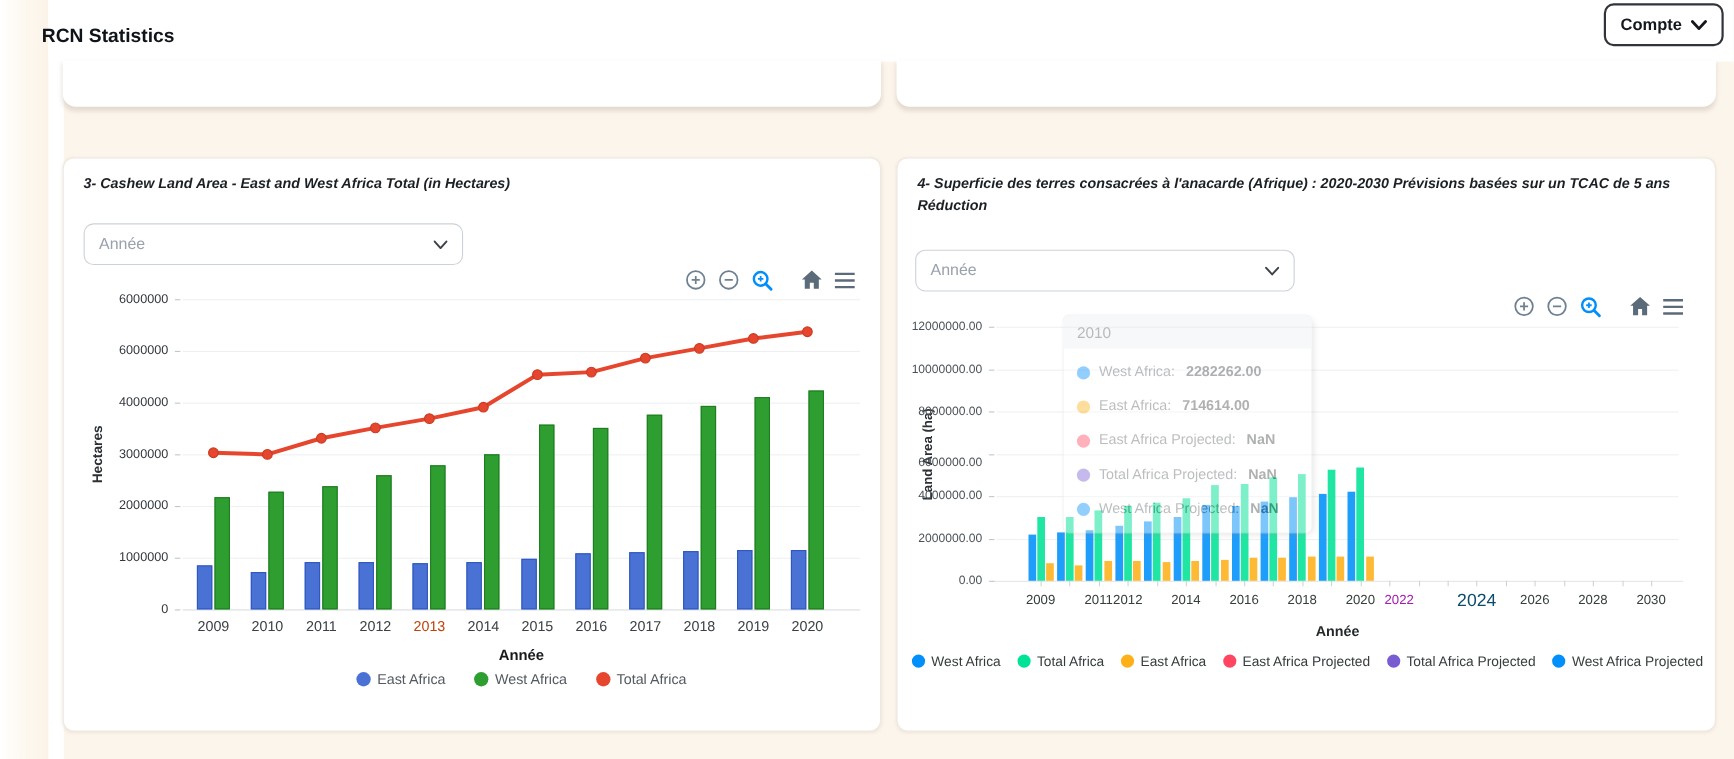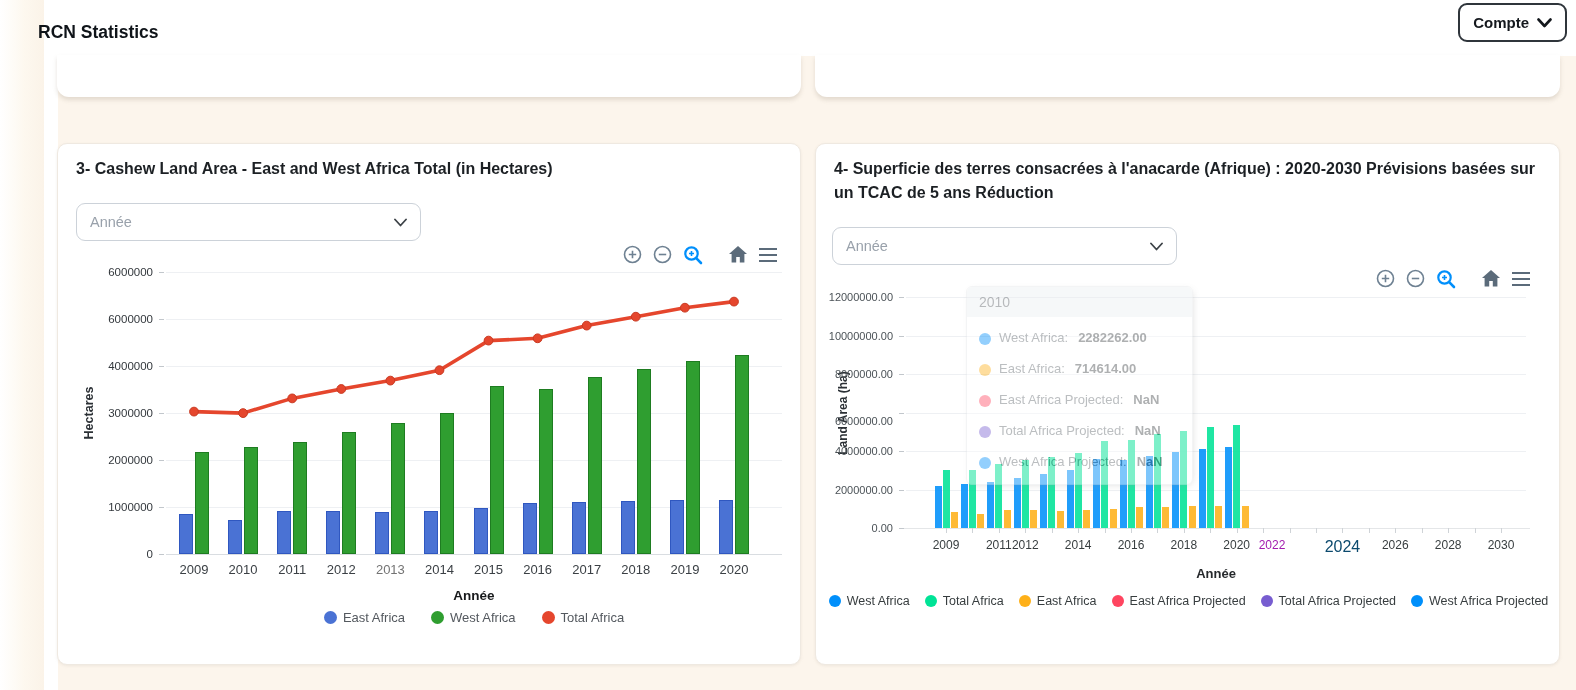--- a/index.html
+++ b/index.html
@@ -15,22 +15,22 @@
     color:#0f1419; z-index:3; }
   .account-btn { position:absolute; top:3px; right:9px; height:39px; padding:0 13px;
     background:#fff; border:2px solid #2f353b; border-radius:9px; display:flex; align-items:center;
     gap:8px; font-size:15px; font-weight:700; color:#14181d; z-index:3; cursor:pointer; }
 
   .topcard { position:absolute; top:55px; height:42px; background:#fff;
     border-radius:0 0 12px 12px; box-shadow:0 3px 4px rgba(168,156,140,.30); z-index:2; }
 
   .panel { position:absolute; top:143px; height:522px; background:#fff; z-index:2;
     border:1px solid #efe9e1; border-radius:10px; box-shadow:0 1px 3px rgba(180,168,150,.18); }
-  .panel-title { position:absolute; left:18px; top:13px; right:18px; font-size:16px;
-    font-weight:700; color:#1c2024; line-height:1.5; }
+  .panel-title { position:absolute; left:18px; top:13px; right:18px; font-size:13px;
+    font-weight:700; color:#1c2024; line-height:1.5;font-style:italic; }
 
   .yearselect { position:absolute; width:345px; height:38px; border:1px solid #ccd2d9;
     border-radius:9px; background:#fff; display:flex; align-items:center; padding:0 13px;
     cursor:pointer; }
   .yearselect .ph { font-size:14.5px; color:#99a1ab; }
   .yearselect svg { margin-left:auto; }
 
   .toolbar { position:absolute; display:flex; align-items:center; gap:9px; }
   .toolbar .tb { width:21px; height:21px; display:flex; align-items:center; justify-content:center; cursor:pointer; }
   .toolbar .gap { width:6px; }
@@ -157,21 +157,21 @@
       <div class="bar" style="left: 78.0909px; width: 14px; height: 107.266px; background: rgb(47, 158, 48); border: 1px solid rgb(30, 124, 33);"></div>
       <div class="xlab" style="left: 77.0909px; top: 290px; font-size: 13px; color: rgb(59, 64, 69);">2010</div>
       <div class="bar" style="left: 111.182px; width: 14px; height: 43.24px; background: rgb(74, 114, 212); border: 1px solid rgb(47, 87, 192);"></div>
       <div class="bar" style="left: 127.182px; width: 14px; height: 112.33px; background: rgb(47, 158, 48); border: 1px solid rgb(30, 124, 33);"></div>
       <div class="xlab" style="left: 126.182px; top: 290px; font-size: 13px; color: rgb(59, 64, 69);">2011</div>
       <div class="bar" style="left: 160.273px; width: 14px; height: 42.77px; background: rgb(74, 114, 212); border: 1px solid rgb(47, 87, 192);"></div>
       <div class="bar" style="left: 176.273px; width: 14px; height: 122.2px; background: rgb(47, 158, 48); border: 1px solid rgb(30, 124, 33);"></div>
       <div class="xlab" style="left: 175.273px; top: 290px; font-size: 13px; color: rgb(59, 64, 69);">2012</div>
       <div class="bar" style="left: 209.364px; width: 14px; height: 42.3px; background: rgb(74, 114, 212); border: 1px solid rgb(47, 87, 192);"></div>
       <div class="bar" style="left: 225.364px; width: 14px; height: 131.13px; background: rgb(47, 158, 48); border: 1px solid rgb(30, 124, 33);"></div>
-      <div class="xlab" style="left: 224.364px; top: 290px; font-size: 13px; color: #737373;">2013</div>
+      <div class="xlab" style="left: 224.364px; top: 290px; font-size: 13px; color: #c2410c;">2013</div>
       <div class="bar" style="left: 258.455px; width: 14px; height: 42.77px; background: rgb(74, 114, 212); border: 1px solid rgb(47, 87, 192);"></div>
       <div class="bar" style="left: 274.455px; width: 14px; height: 141px; background: rgb(47, 158, 48); border: 1px solid rgb(30, 124, 33);"></div>
       <div class="xlab" style="left: 273.455px; top: 290px; font-size: 13px; color: rgb(59, 64, 69);">2014</div>
       <div class="bar" style="left: 307.545px; width: 14px; height: 45.59px; background: rgb(74, 114, 212); border: 1px solid rgb(47, 87, 192);"></div>
       <div class="bar" style="left: 323.545px; width: 14px; height: 167.79px; background: rgb(47, 158, 48); border: 1px solid rgb(30, 124, 33);"></div>
       <div class="xlab" style="left: 322.545px; top: 290px; font-size: 13px; color: rgb(59, 64, 69);">2015</div>
       <div class="bar" style="left: 356.636px; width: 14px; height: 50.76px; background: rgb(74, 114, 212); border: 1px solid rgb(47, 87, 192);"></div>
       <div class="bar" style="left: 372.636px; width: 14px; height: 164.97px; background: rgb(47, 158, 48); border: 1px solid rgb(30, 124, 33);"></div>
       <div class="xlab" style="left: 371.636px; top: 290px; font-size: 13px; color: rgb(59, 64, 69);">2016</div>
       <div class="bar" style="left: 405.727px; width: 14px; height: 51.7px; background: rgb(74, 114, 212); border: 1px solid rgb(47, 87, 192);"></div>

